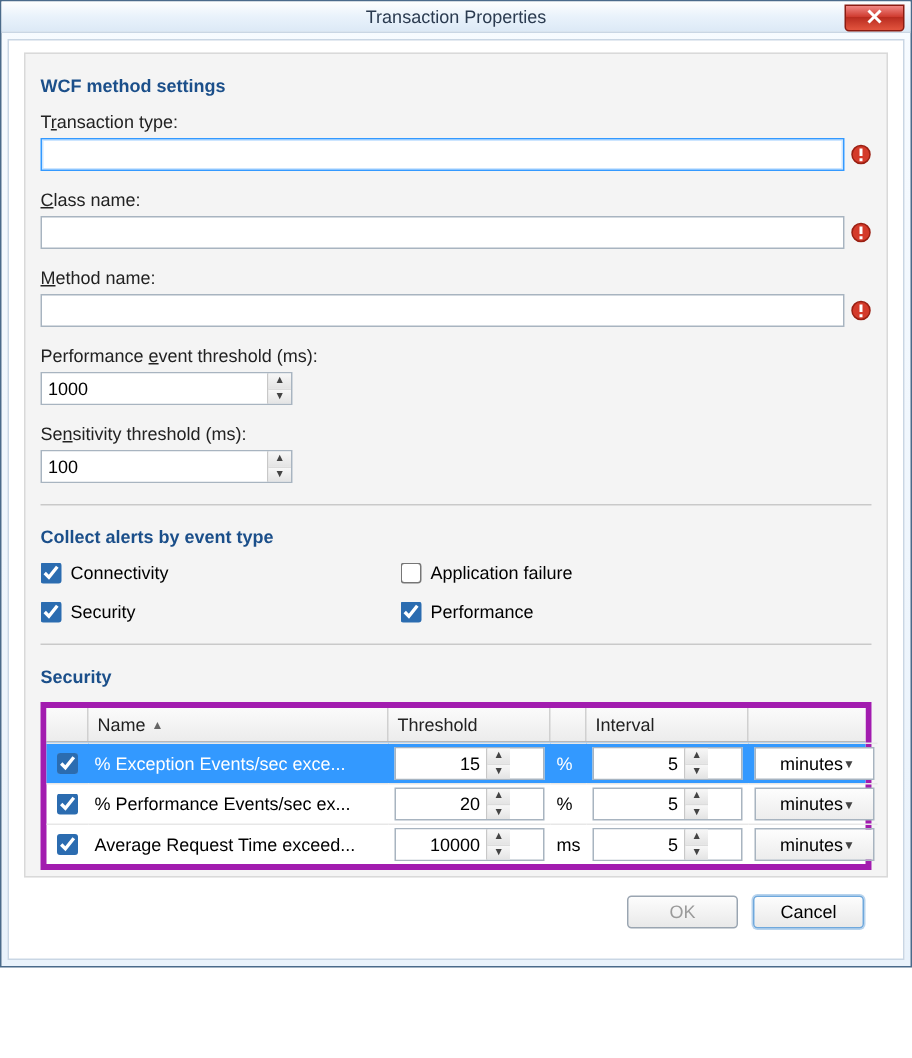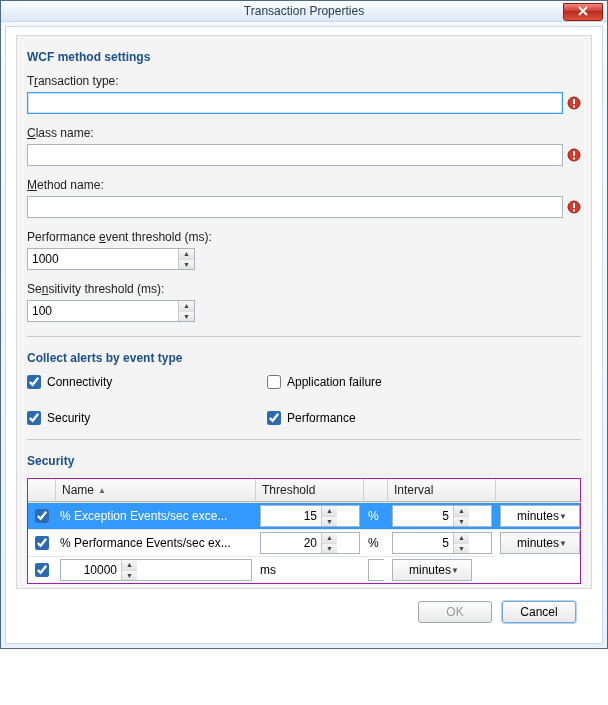--- a/index.html
+++ b/index.html
@@ -28,25 +28,25 @@
 
 .spinbox { display: inline-flex; align-items: stretch; border: 1px solid #a8b4c0; background: #fff; height: 22px; }
 .spinbox input { border: none; width: 150px; padding: 2px 4px; text-align: left; outline: none; }
 .spinbox.small input { width: 60px; text-align: right; }
 .spin-btns { display: flex; flex-direction: column; width: 16px; border-left: 1px solid #c8c8c8; }
 .spin-btns div { flex: 1; display: flex; align-items: center; justify-content: center; background: linear-gradient(#f7f7f7,#e4e4e4); font-size: 7px; color: #444; cursor: pointer; border-bottom: 1px solid #dcdcdc; }
 .spin-btns div:last-child { border-bottom: none; }
 
 hr.sep { border: none; border-top: 1px solid #c9c9c9; margin: 14px 0; }
 
-.ckgrid { display: grid; grid-template-columns: 240px auto; row-gap: 22px; margin-top: 8px; }
+.ckgrid { display: grid; grid-template-columns: 240px auto; row-gap: 12px; margin-top: 8px; }
 .ck { display: flex; align-items: center; gap: 6px; }
 .ck input { width: 14px; height: 14px; margin: 0; accent-color: #2b6cb0; }
 
-.monitors-table { border: 1px solid #a21caf; background: #fff; margin-top: 6px; }
+.monitors-table { border: 4px solid #a21caf; background: #fff; margin-top: 6px; }
 .mt-head, .mt-row { display: grid; grid-template-columns: 28px 200px 108px 24px 108px 86px; align-items: stretch; }
 .mt-head { background: linear-gradient(#fbfbfb,#ececec); border-bottom: 1px solid #b8b8b8; }
 .mt-head > div { padding: 4px 6px; border-right: 1px solid #d0d0d0; display: flex; align-items: center; gap: 4px; color: #222; }
 .mt-head > div:last-child { border-right: none; }
 .sort-ind { font-size: 8px; color: #666; }
 .mt-row > div { padding: 2px 4px; border-top: 1px solid #e7e7e7; display: flex; align-items: center; }
 .mt-row.sel { background: #3399ff; color: #fff; }
 .mt-row.sel .spinbox, .mt-row.sel .combo { background: #fff; color: #000; }
 .cell-ck { justify-content: center; }
 .cell-ck input { width: 14px; height: 14px; margin: 0; accent-color: #2b6cb0; }
@@ -251,20 +251,21 @@
                 <div class="combo">
                   <span>minutes</span>
                   <span class="arrow">▼</span>
                 </div>
               </div>
             </div>
             <div class="mt-row">
               <div class="cell-ck">
                 <input type="checkbox" checked="" style="">
               </div>
+              <div style="overflow:hidden;white-space:nowrap;text-overflow:ellipsis">Average Request Time exceed...</div>
               <div>
                 <div class="spinbox small" style="width:100%">
                   <input value="10000" style="">
                   <div class="spin-btns">
                     <div>▲</div>
                     <div>▼</div>
                   </div>
                 </div>
               </div>
               <div class="unit">ms</div>

